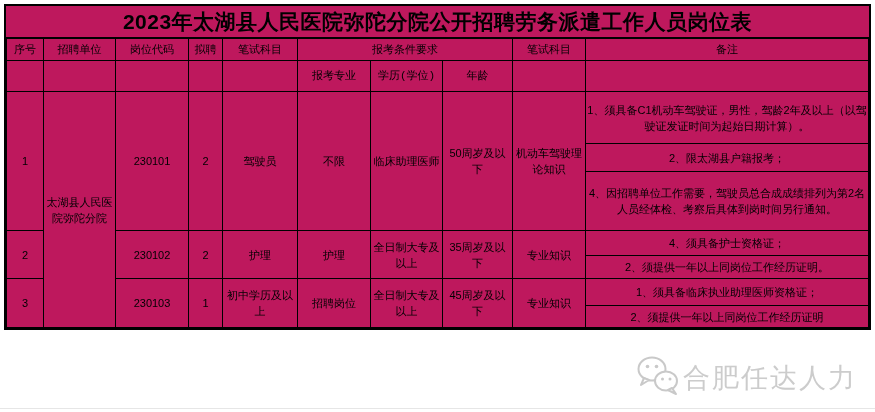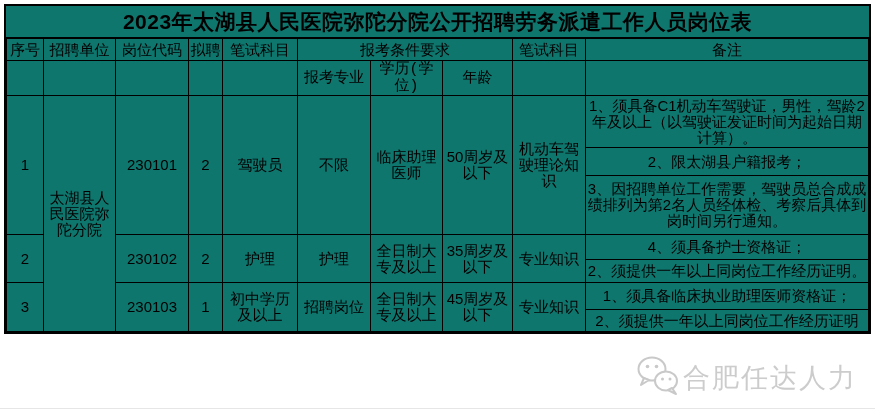--- a/index.html
+++ b/index.html
@@ -15,21 +15,21 @@
     color: #000;
     overflow: hidden;
   }
   .sheet {
     position: absolute;
     left: 4px;
     top: 4px;
     width: 867px;
     box-sizing: border-box;
     border: 2px solid #000;
-    background: #0f766e;
+    background: #be185d;
   }
   .title {
     height: 31px;
     line-height: 31px;
     text-align: center;
     font-weight: bold;
     font-size: 21px;
     border-bottom: 1px solid #000;
     letter-spacing: 0.5px;
     white-space: nowrap;
@@ -37,21 +37,21 @@
   }
   table.positions {
     border-collapse: collapse;
     table-layout: fixed;
     width: 100%;
   }
   table.positions th,
   table.positions td {
     border: 1px solid #000;
     font-weight: normal;
-    font-size: 15px;
+    font-size: 11px;
     text-align: center;
     vertical-align: middle;
     padding: 0 1px;
     line-height: 16px;
     overflow: hidden;
     word-break: break-all;
   }
   table.positions th { line-height: 17px; }
   tr.hr1 { height: 22px; }
   tr.hr2 { height: 31px; font-family: Liberation Mono, monospace; }
@@ -143,21 +143,21 @@
       <td rowspan="3">不限</td>
       <td rowspan="3">临床助理医师</td>
       <td rowspan="3">50周岁及以下</td>
       <td rowspan="3">机动车驾驶理论知识</td>
       <td class="remark">1、须具备C1机动车驾驶证，男性，驾龄2年及以上（以驾驶证发证时间为起始日期计算）。</td>
     </tr>
     <tr class="r1b">
       <td class="remark">2、限太湖县户籍报考；</td>
     </tr>
     <tr class="r1c">
-      <td class="remark">3、因招聘单位工作需要，驾驶员总合成成绩排列为第2名人员经体检、考察后具体到岗时间另行通知。</td>
+      <td class="remark">4、因招聘单位工作需要，驾驶员总合成成绩排列为第2名人员经体检、考察后具体到岗时间另行通知。</td>
     </tr>
 
     <tr class="r2a">
       <td rowspan="2">2</td>
       <td rowspan="2">230102</td>
       <td rowspan="2">2</td>
       <td rowspan="2">护理</td>
       <td rowspan="2">护理</td>
       <td rowspan="2">全日制大专及以上</td>
       <td rowspan="2">35周岁及以下</td>

